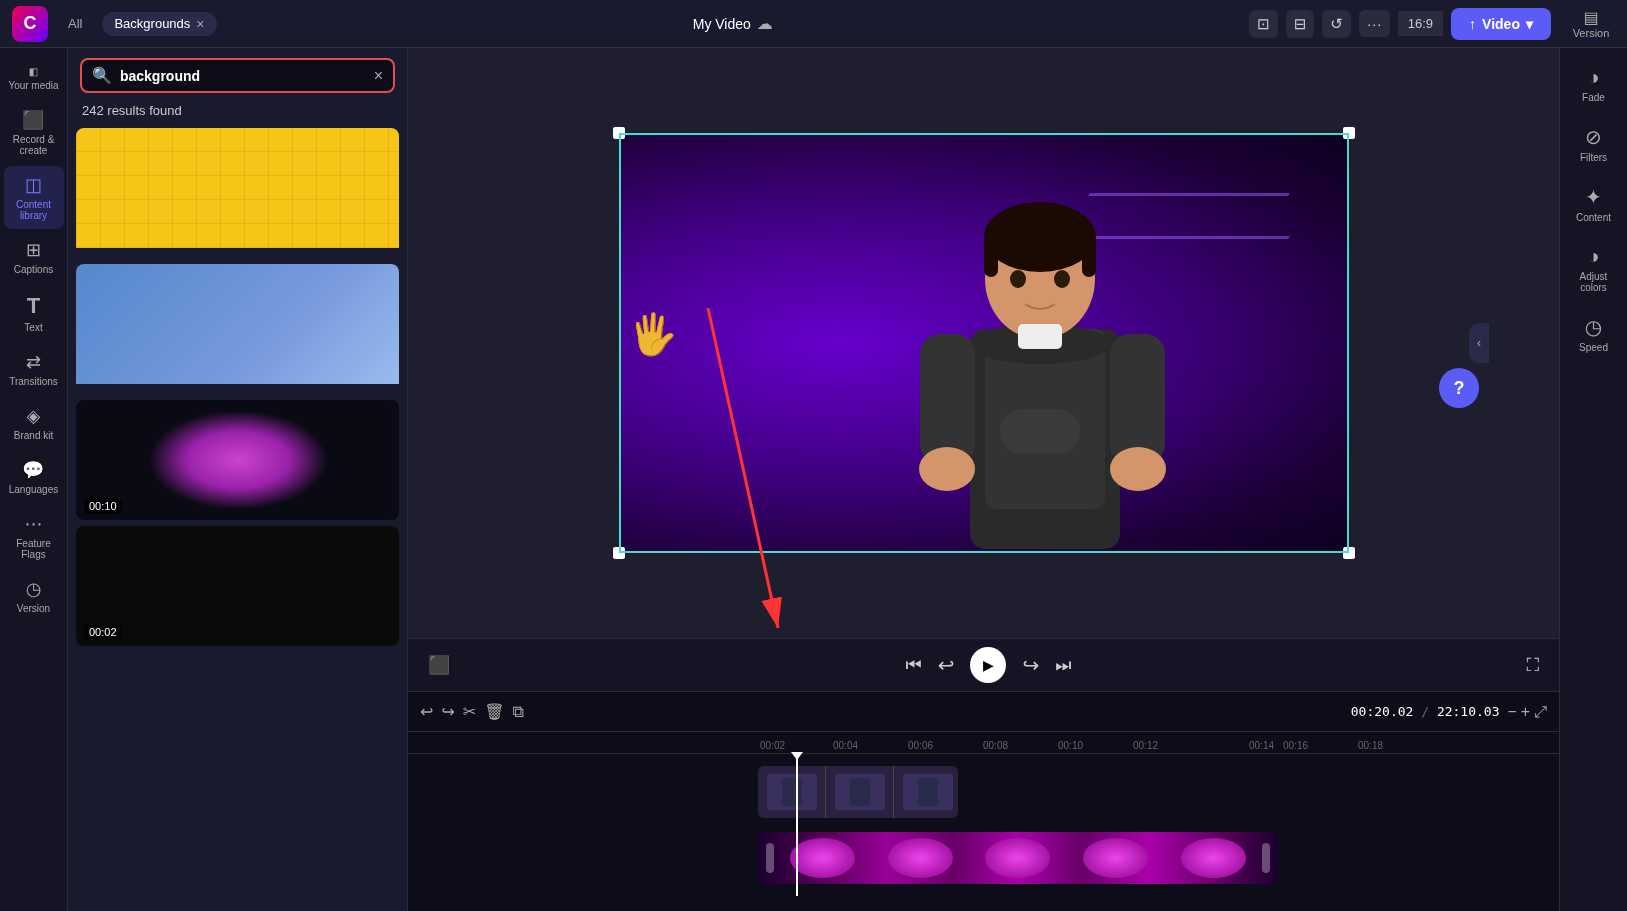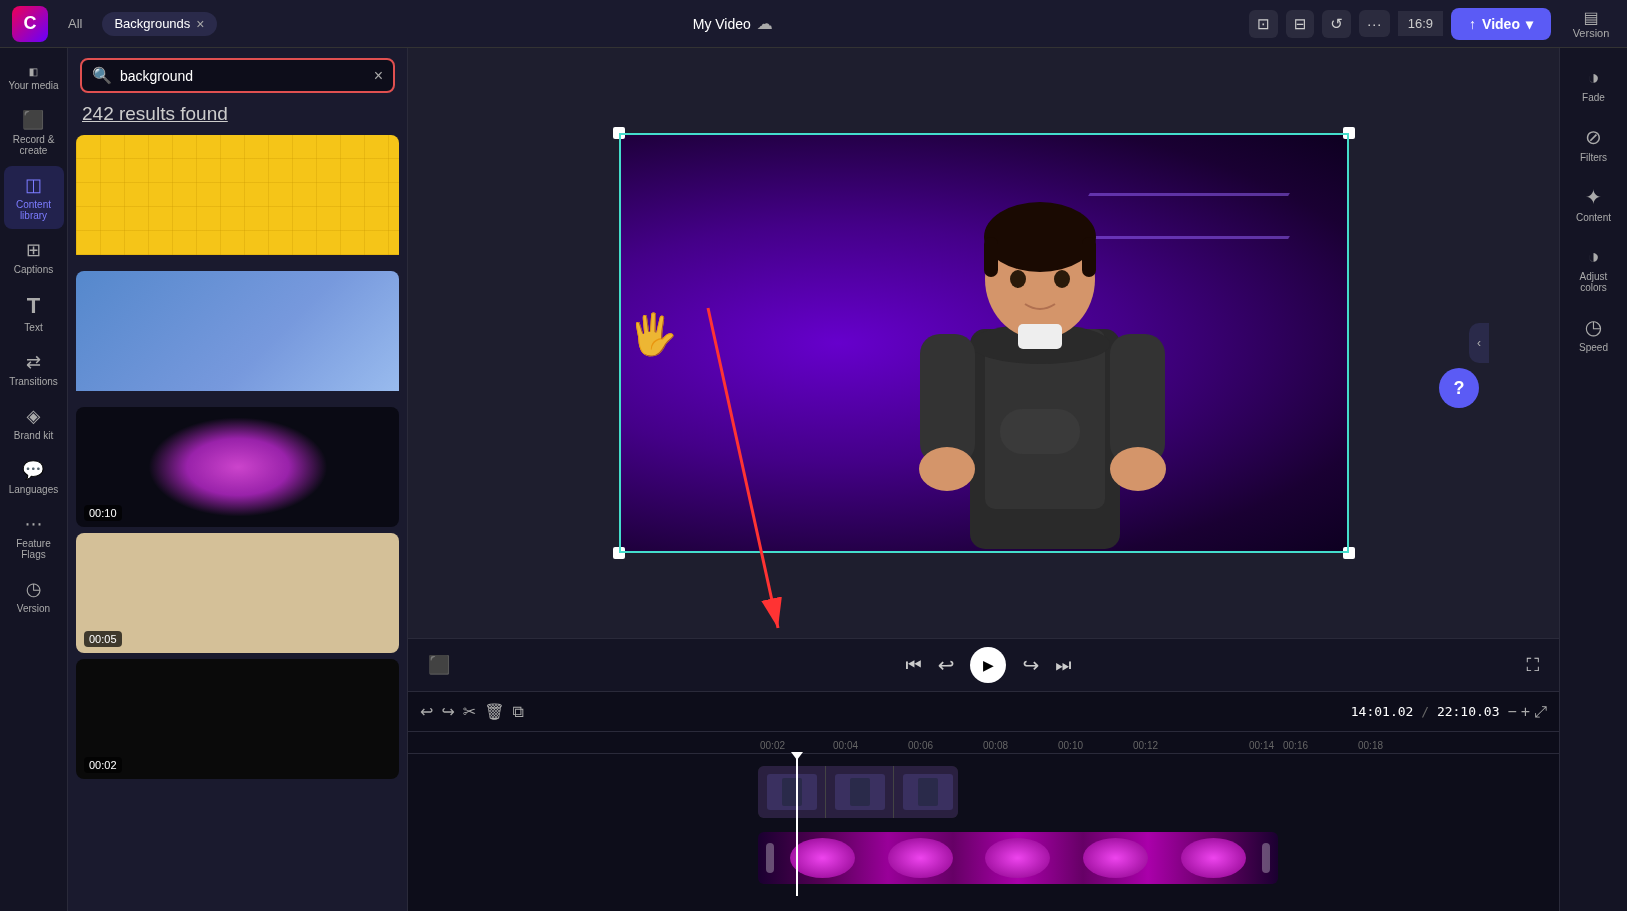--- a/index.html
+++ b/index.html
@@ -42,23 +42,23 @@
     
     .panel {
       width: 340px; background: #1a1a2e; border-right: 1px solid #2a2a3a; flex-shrink: 0;
       display: flex; flex-direction: column; overflow: hidden;
     }
     .search-box-wrapper { padding: 10px 12px 4px; }
     .search-box {
       display: flex; align-items: center; background: #0d0d1a;
       border: 2px solid #e05050; border-radius: 8px; padding: 6px 10px; gap: 8px;
     }
-    .search-input { background: none; border: none; color: #fff; font-size: 14px; outline: none; flex: 1; }
+    .search-input { background: none; border: none; color: #fff; font-size: 14px; outline: none; flex: 1; font-weight: bold; }
     .search-clear { background: none; border: none; color: #aaa; cursor: pointer; font-size: 16px; }
-    .results-count { padding: 6px 14px; color: #ccc; font-size: 19px; text-decoration: underline; }
+    .results-count { padding: 6px 14px; color: #ccc; font-size: 13px; }
     .media-grid { flex: 1; overflow-y: auto; padding: 4px 8px; display: flex; flex-direction: column; gap: 6px; }
     .media-card {
       border-radius: 8px; overflow: hidden; position: relative; cursor: pointer;
       flex-shrink: 0; height: 130px;
     }
     .purple-glow { width: 180px; height: 100px; background: radial-gradient(ellipse, #cc44cc 0%, #9922aa 40%, transparent 70%); position: absolute; left: 50%; top: 50%; transform: translate(-50%, -50%); border-radius: 50%; }
     .duration-badge {
       position: absolute; bottom: 6px; left: 8px; background: rgba(0,0,0,0.7);
       color: #fff; font-size: 11px; padding: 2px 5px; border-radius: 4px;
     }
@@ -235,24 +235,20 @@
         <div style="height:120px;background:linear-gradient(135deg,#5588cc 0%,#7799dd 60%,#99bbee 100%);"></div>
       </div>
 
       <div class="media-card" style="height:120px;">
         <div style="height:120px;background:#0a0a14;position:relative;">
           <div class="purple-glow"></div>
         </div>
         <div class="duration-badge">00:10</div>
       </div>
 
-      <div class="media-card" style="height:120px;">
-        <div style="height:120px;background:#d4c098;"></div>
-        <div class="duration-badge">00:05</div>
-      </div>
 
       <div class="media-card" style="height:120px;">
         <div style="height:120px;background:#0a0a0a;"></div>
         <div class="duration-badge">00:02</div>
       </div>
     </div>
   </div>
 
   <div style="flex:1;display:flex;flex-direction:column;position:relative;">
 
@@ -321,21 +317,21 @@
     </div>
 
     <div class="timeline">
       <div class="timeline-toolbar">
         <button class="tl-btn">↩</button>
         <button class="tl-btn">↪</button>
         <button class="tl-btn">✂</button>
         <button class="tl-btn">🗑</button>
         <button class="tl-btn">⧉</button>
         <div class="tl-time">
-          <span>14:01.02</span>
+          <span>00:20.02</span>
           <span style="color:#666;"> / </span>
           <span>22:10.03</span>
         </div>
         <div class="tl-zoom-btns">
           <button class="tl-zoom-btn">−</button>
           <button class="tl-zoom-btn">+</button>
           <button class="tl-zoom-btn">⤢</button>
         </div>
       </div>
 

